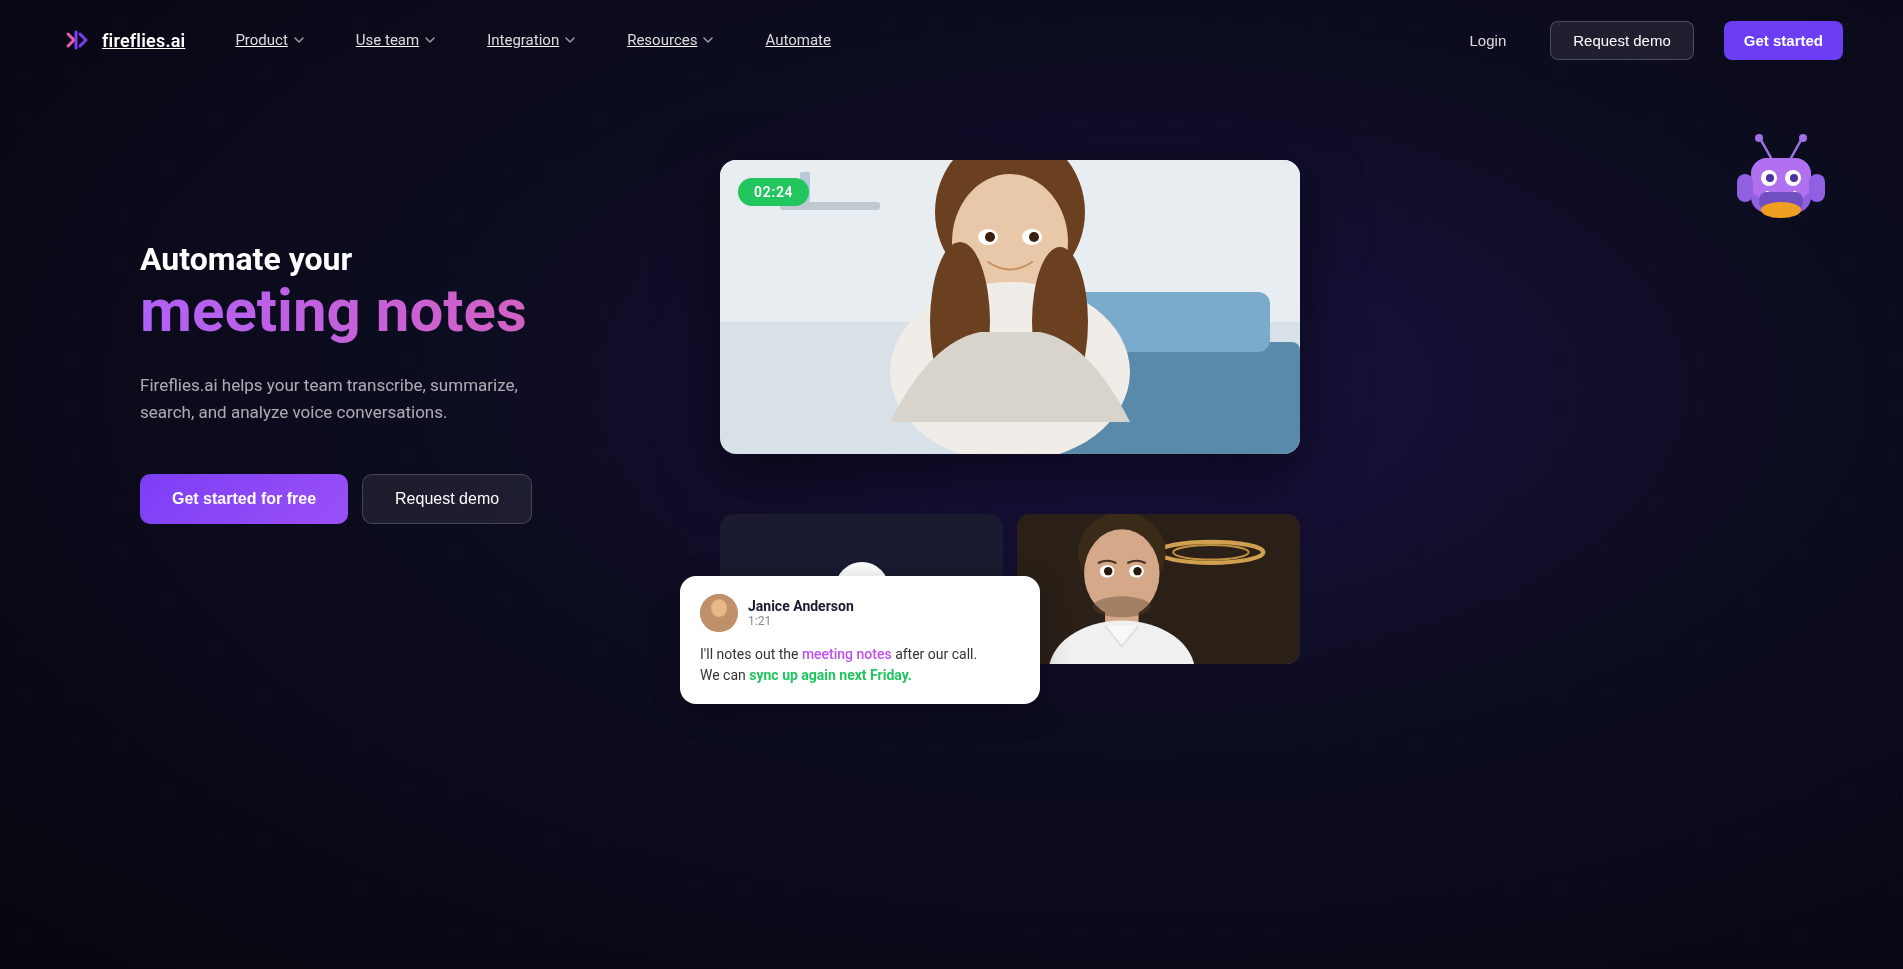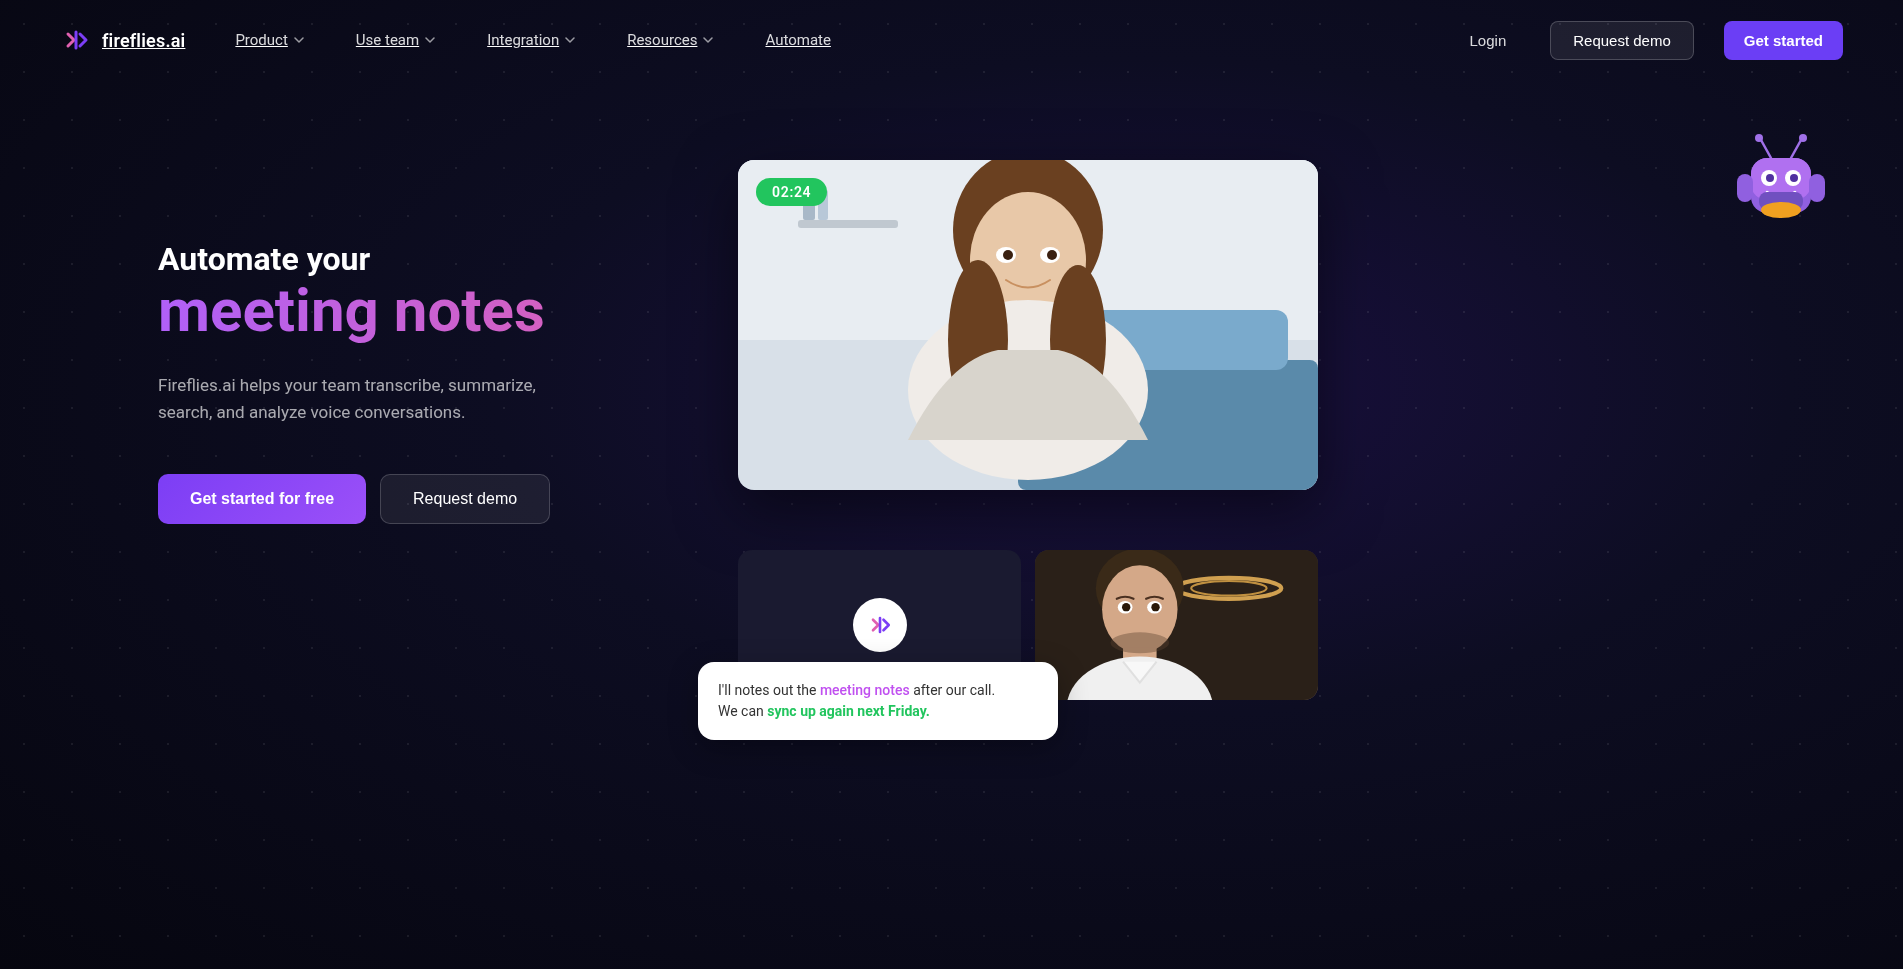--- a/index.html
+++ b/index.html
@@ -139,21 +139,20 @@
       align-items: flex-start;
       padding: 60px 80px 0 140px;
       gap: 0;
       min-height: calc(969px - 80px);
     }
 
     
     .hero-left {
       flex: 0 0 520px;
       padding-top: 100px;
-      margin-left: 18px;
     }
 
     .hero-heading-accent {
       font-size: 60px;
       font-weight: 700;
       line-height: 1.1;
       background: linear-gradient(90deg, #b060f8 0%, #e060b0 100%);
       -webkit-background-clip: text;
       -webkit-text-fill-color: transparent;
       background-clip: text;
@@ -201,21 +200,21 @@
     .hero-right {
       flex: 1;
       position: relative;
       padding-top: 20px;
       margin-left: 60px;
     }
 
     
     .video-card-main {
       width: 580px;
-      height: 330px;
+      height: 294px;
       border-radius: 16px;
       overflow: hidden;
       position: relative;
       background: #2a2a4a;
       box-shadow: 0 20px 60px rgba(0,0,0,0.5);
     }
 
     
     .person-main-svg {
       position: absolute;
@@ -494,20 +493,33 @@
 
         <path d="M170 280 Q210 200 260 190 L320 190 Q370 200 410 280 Z" fill="#d8d4cc"></path>
 
         <rect x="240" y="200" width="100" height="80" fill="#d8d4cc" rx="4"></rect>
       </svg>
 
       <div class="timer-badge">02:24</div>
     </div>
 
     <div class="chat-bubble">
+      <div class="chat-bubble-header">
+        <div class="chat-avatar">
+          <svg viewBox="0 0 38 38" fill="none" width="38" height="38">
+            <rect width="38" height="38" rx="19" fill="#c0906a"></rect>
+            <ellipse cx="19" cy="14" rx="8" ry="9" fill="#e8b888"></ellipse>
+            <ellipse cx="19" cy="36" rx="14" ry="12" fill="#c0906a"></ellipse>
+          </svg>
+        </div>
+        <div>
+          <div class="chat-name">Janice Anderson</div>
+          <div class="chat-time">1:21</div>
+        </div>
+      </div>
       <div class="chat-text">
         <span>I'll notes out the </span><span class="chat-link-purple">meeting notes</span><span> after our call.<br>We can </span><span class="chat-link-green">sync up again next Friday.</span>
       </div>
     </div>
 
     <div class="bottom-cards">
 
       <div class="video-card-bot">
         <div class="ff-logo-circle">
           <svg viewBox="0 0 32 32" fill="none" width="28" height="28">

